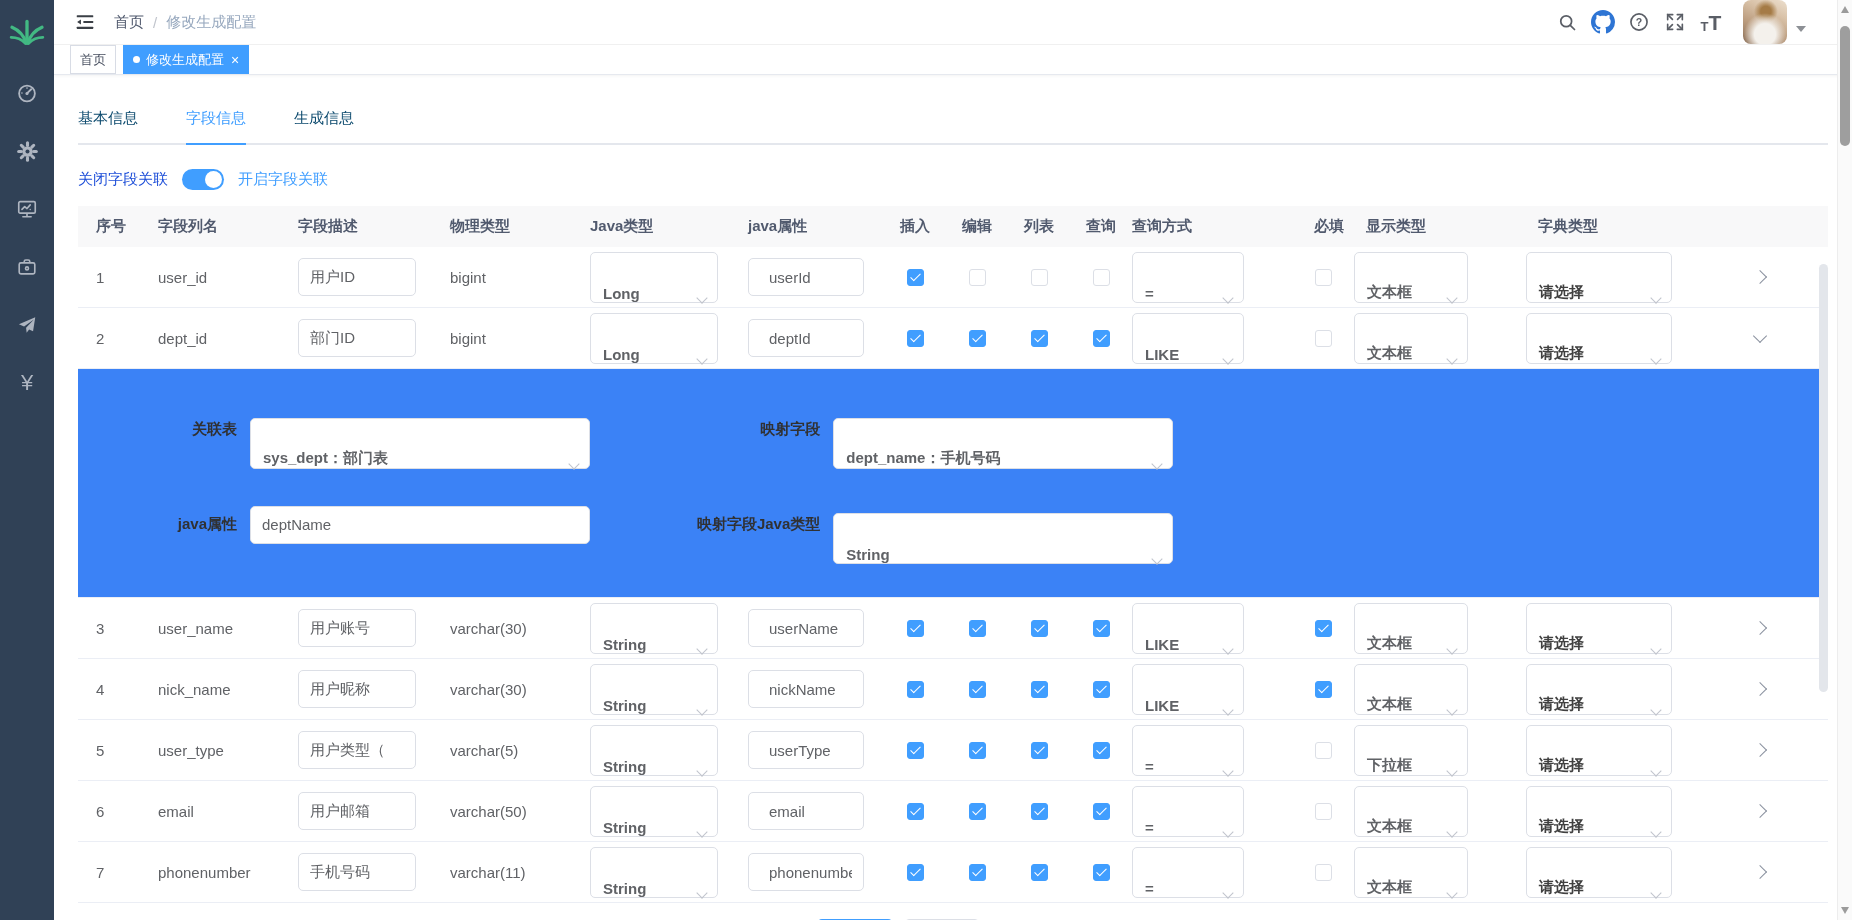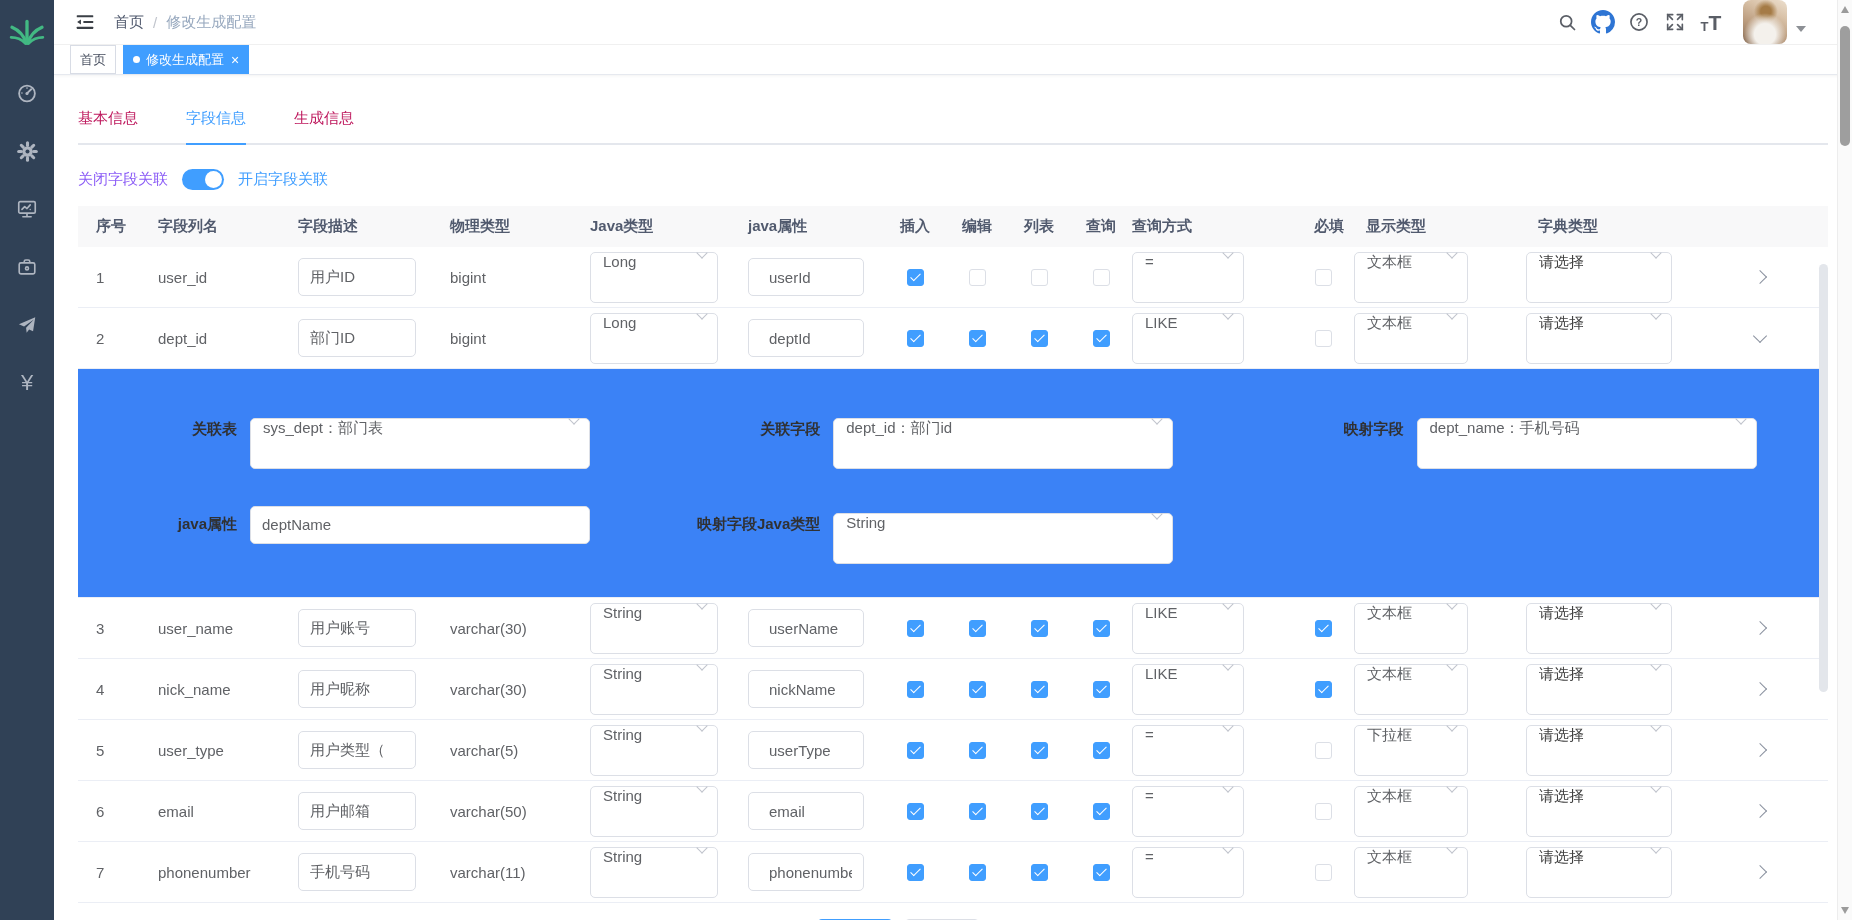--- a/index.html
+++ b/index.html
@@ -44,26 +44,26 @@
   .tag { height:29px; display:flex; align-items:center; padding:0 9px; border:1px solid #d8dce5; background:#fff;
     color:#495060; font-size:13px; margin-right:7px; cursor:pointer; }
   .tag.active { background:#409eff; border-color:#409eff; color:#fff; }
   .tag-dot { width:7px; height:7px; border-radius:50%; background:#fff; margin-right:6px; }
   .tag-close { margin-left:7px; font-size:14px; line-height:1; cursor:pointer; }
 
   
   .content { flex:1; padding:24px 24px 0 24px; position:relative; }
 
   .tabs { display:flex; border-bottom:2px solid #e4e7ed; }
-  .tab { font-size:15px; color:#be185d; padding:10px 0 15px 0; margin-right:48px; cursor:pointer; position:relative; }
+  .tab { font-size:15px; color:#0c4a6e; padding:10px 0 15px 0; margin-right:48px; cursor:pointer; position:relative; }
   .tab.active { color:#409eff; }
   .tab.active::after { content:""; position:absolute; left:0; right:0; bottom:-2px; height:2px; background:#409eff; }
 
   .toggle-row { display:flex; align-items:center; margin:24px 0 16px 0; }
-  .toggle-label { font-size:15px; color:#8b5cf6; }
+  .toggle-label { font-size:15px; color:#1d4ed8; }
   .switch { width:42px; height:21px; border-radius:11px; background:#409eff; position:relative; margin:0 14px; cursor:pointer; flex:none; }
   .switch-knob { position:absolute; top:2px; right:2px; width:17px; height:17px; border-radius:50%; background:#fff; }
   .toggle-on-label { font-size:15px; color:#409eff; }
 
   
   .ftable { position:relative; }
   .thead { display:flex; align-items:center; height:41px; background:#f8f8f9; color:#515a6e; font-weight:700; font-size:15px; }
   .trow { display:flex; align-items:center; height:61px; border-bottom:1px solid #ebeef5; background:#fff; }
   .cell { display:flex; align-items:center; flex:none; }
   .c-no    { width:80px;  padding-left:18px; }
@@ -78,22 +78,22 @@
   .c-disp  { width:172px; }
   .c-dict  { width:212px; }
   .c-exp   { width:44px;  justify-content:center; }
   .trow .cell, .panel-val { font-size:15px; color:#606266; }
 
   .cell-input { height:38px; border:1px solid #dcdfe6; border-radius:5px; padding:0 11px; font-size:15px; color:#606266;
     outline:none; background:#fff; font-family:inherit; }
   .in-desc { width:118px; }
   .in-jfield { width:116px;padding-left:20px; }
 
-  .sel { height:51px; border:1px solid #dcdfe6; border-radius:5px; background:#fff; display:flex; align-items:flex-start;
-    justify-content:space-between; padding:0 11px 0 12px; cursor:pointer; font-size:15px; color:#606266; }
+  .sel { height:51px; border:1px solid #dcdfe6; border-radius:5px; background:#fff; display:flex; align-items:flex-end;
+    justify-content:space-between; padding:0 11px 0 12px; cursor:pointer; font-size:15px; color:#606266;font-weight:bold; }
   .sel.ph { color:#404040; }
   .w-jtype { width:128px; } .w-query { width:112px; } .w-disp { width:114px; } .w-dict { width:146px; }
   .chev { width:8px; height:8px; border-top:1.6px solid #c0c4cc; border-right:1.6px solid #c0c4cc; flex:none; }
   .chev.down { transform:rotate(135deg); margin-top:-4px; }
   .row-chev { width:10px; height:10px; border-top:1.7px solid #8a919f; border-right:1.7px solid #8a919f;
     transform:rotate(45deg); cursor:pointer; }
   .row-chev.open { transform:rotate(135deg); margin-top:-4px; }
 
   .checkbox { width:17px; height:17px; border:1px solid #dcdfe6; border-radius:3px; background:#fff; position:relative; cursor:pointer; }
   .checkbox.checked { background:#409eff; border-color:#409eff; }
@@ -406,29 +406,20 @@
             <div class="panel-item">
               <span class="panel-label">关联表</span>
               <div class="panel-ctrl">
                     <div class="sel panel-sel">
                 <span class="panel-val">sys_dept：部门表</span>
                       <span class="chev down"></span>
               </div>
                   </div>
             </div>
             <div class="panel-item">
-              <span class="panel-label">关联字段</span>
-              <div class="panel-ctrl">
-                    <div class="sel panel-sel">
-                <span class="panel-val">dept_id：部门id</span>
-                      <span class="chev down"></span>
-              </div>
-                  </div>
-            </div>
-            <div class="panel-item">
               <span class="panel-label">映射字段</span>
               <div class="panel-ctrl">
                     <div class="sel panel-sel">
                 <span class="panel-val">dept_name：手机号码</span>
                       <span class="chev down"></span>
               </div>
                   </div>
             </div>
           </div>
           <div class="panel-row">

